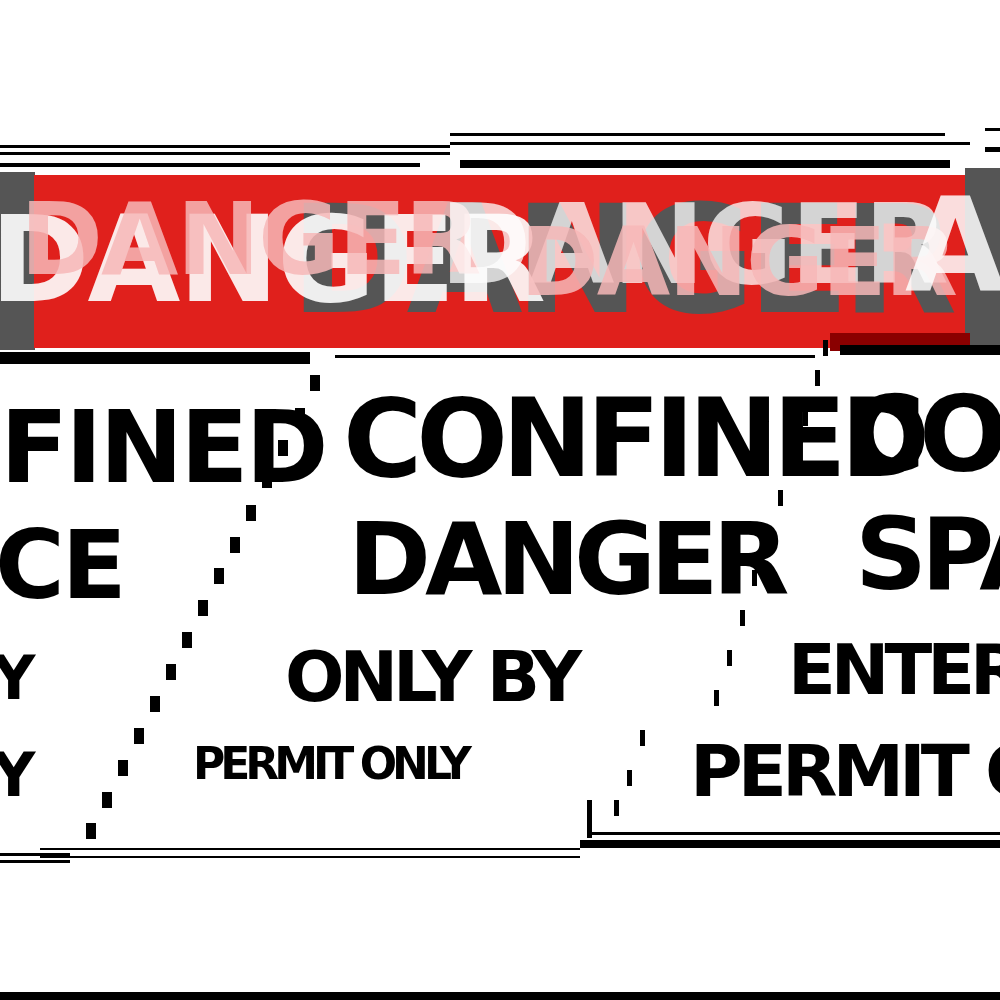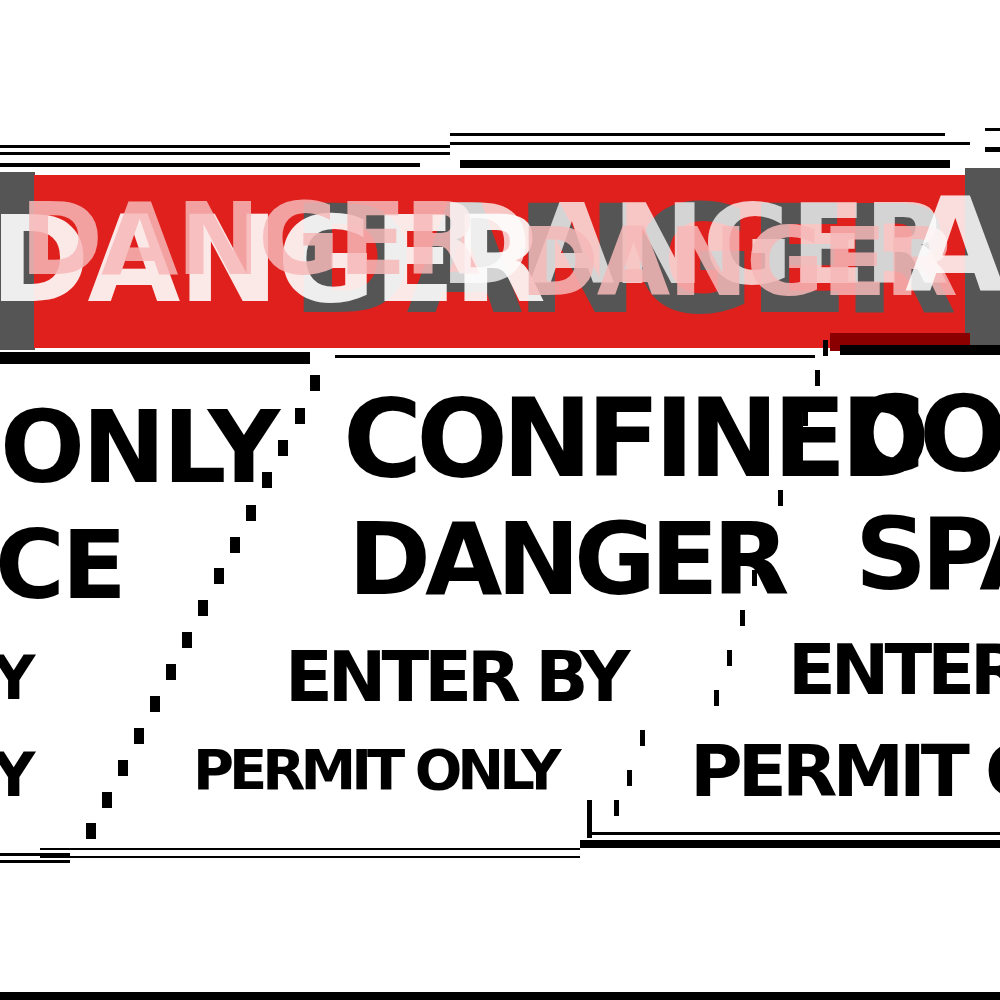--- a/index.html
+++ b/index.html
@@ -65,29 +65,29 @@
   <div class="dash" style="left:752px;top:570px;width:5px;"></div>
   <div class="dash" style="left:740px;top:610px;width:5px;"></div>
   <div class="dash" style="left:727px;top:650px;width:5px;"></div>
   <div class="dash" style="left:714px;top:690px;width:5px;"></div>
   <div class="dash" style="left:640px;top:730px;width:5px;"></div>
   <div class="dash" style="left:627px;top:770px;width:5px;"></div>
   <div class="dash" style="left:614px;top:800px;width:5px;"></div>
   <div class="line" style="left:587px;top:800px;width:5px;height:38px;"></div>
 </div>
 
-<div class="btext" style="left:0;top:398px;font-size:100px;">ONLY</div>
+<div class="btext" style="left:0;top:398px;font-size:100px;">FINED</div>
 <div class="btext" style="left:-5px;top:518px;font-size:95px;">CE</div>
 <div class="btext" style="left:-8px;top:648px;font-size:60px;">Y</div>
 <div class="btext" style="left:-8px;top:745px;font-size:60px;">Y</div>
 
 <div class="btext" style="left:343px;top:385px;font-size:108px;letter-spacing:-6px;">CONFINED</div>
 <div class="btext" style="left:348px;top:510px;font-size:100px;letter-spacing:-6px;">DANGER</div>
-<div class="btext" style="left:285px;top:642px;font-size:70px;letter-spacing:-5px;">ENTER BY</div>
-<div class="btext" style="left:193px;top:742px;font-size:56px;letter-spacing:-5px;">PERMIT ONLY</div>
+<div class="btext" style="left:285px;top:642px;font-size:70px;letter-spacing:-5px;">ONLY BY</div>
+<div class="btext" style="left:193px;top:742px;font-size:44px;letter-spacing:-5px;">PERMIT ONLY</div>
 
 <div class="btext" style="left:848px;top:383px;font-size:105px;letter-spacing:-6px;">CON</div>
 <div class="btext" style="left:855px;top:505px;font-size:100px;letter-spacing:-6px;">SPAS</div>
 <div class="btext" style="left:788px;top:635px;font-size:70px;letter-spacing:-5px;">ENTER B</div>
 <div class="btext" style="left:690px;top:735px;font-size:72px;letter-spacing:-5px;">PERMIT ONL</div>
 
 <div class="line" style="left:0;top:853px;width:70px;height:3px;"></div>
 <div class="line" style="left:0;top:860px;width:70px;height:3px;"></div>
 <div class="line" style="left:40px;top:848px;width:540px;height:2px;"></div>
 <div class="line" style="left:40px;top:856px;width:540px;height:2px;"></div>

